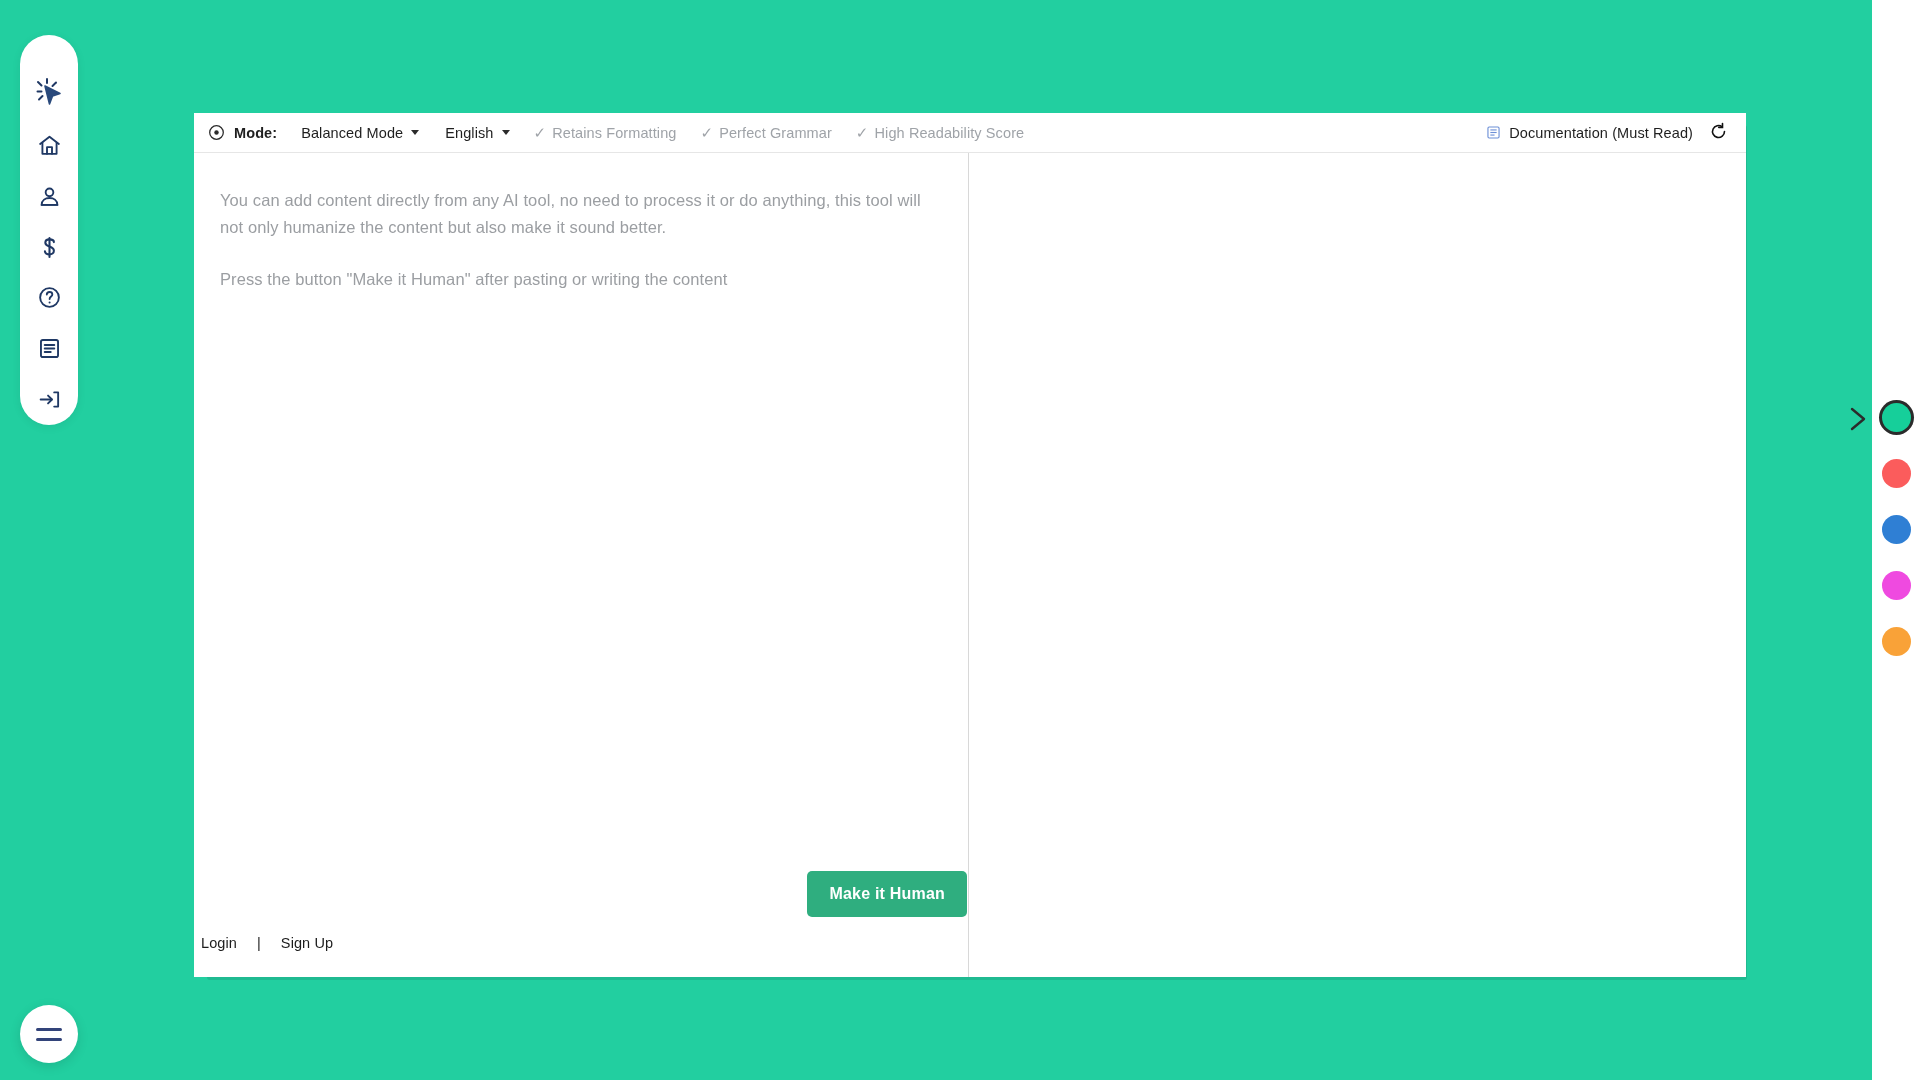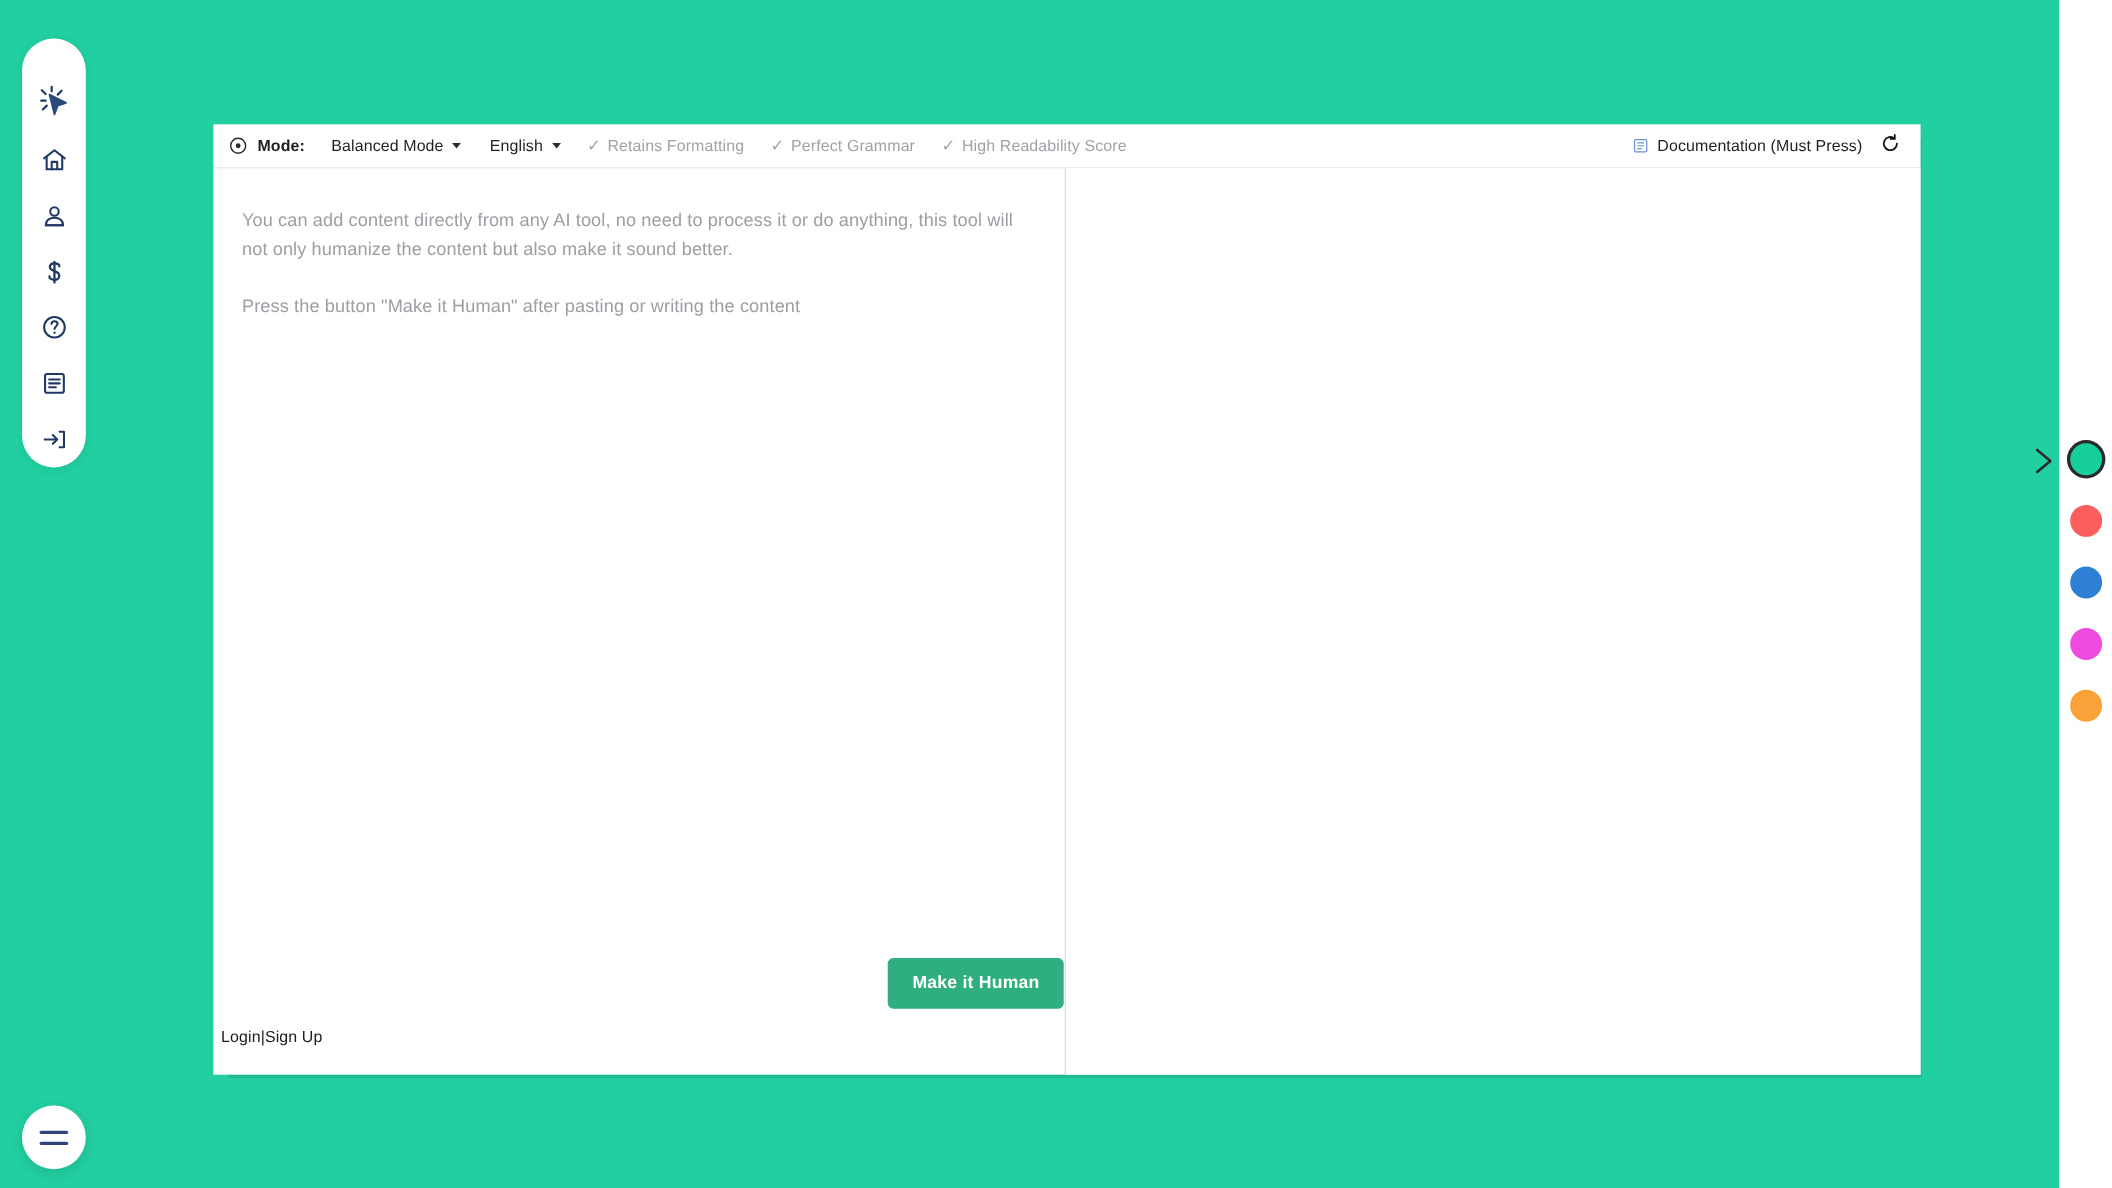--- a/index.html
+++ b/index.html
@@ -127,21 +127,21 @@
     position:absolute; right:1px; top:4px;
     background:#2fae7f; color:#ffffff;
     border:none; border-radius:5px;
     font-size:16px; font-weight:700; letter-spacing:.2px;
     padding:14px 22px; cursor:pointer;
     font-family:"Liberation Sans", sans-serif;
   }
   #auth-links {
     position:absolute; left:7px; bottom:26px;
     font-size:14.5px; color:#1c1c1c; letter-spacing:.1px;
-    display:flex; gap:0; align-items:center;
+    display:flex; gap:20px; align-items:center;
   }
   #auth-links a { color:#1c1c1c; text-decoration:none; }
   #auth-sep { color:#1c1c1c; }
 </style>
 </head>
 <body style="background: rgb(34, 207, 160);">
 
 <div id="sidebar">
 
   <div class="side-icon" id="sidebar-logo">
@@ -268,21 +268,21 @@
     <div id="toolbar-right">
       <span id="doc-link">
         <span id="doc-icon">
           <svg width="15" height="15" viewBox="0 0 20 20" fill="none" stroke="#6c8fd6" stroke-width="1.5">
             <rect x="2.6" y="2.6" width="14.8" height="14.8" rx="1.6"></rect>
             <path d="M5.8 6.6 H14.2"></path>
               <path d="M5.8 10 H14.2"></path>
               <path d="M5.8 13.4 H11.4"></path>
           </svg>
         </span>
-        <span>Documentation (Must Press)</span>
+        <span>Documentation (Must Read)</span>
       </span>
 
       <span id="refresh-btn">
         <span>
           <svg width="19" height="19" viewBox="0 0 20 20" fill="none" stroke="#111" stroke-width="1.7" stroke-linecap="round">
             <path d="M16.3 10 A6.3 6.3 0 1 1 13.9 5.1"></path>
             <path d="M14.2 1.6 L14.2 5.6 L10.2 5.6"></path>
           </svg>
         </span>
       </span>

